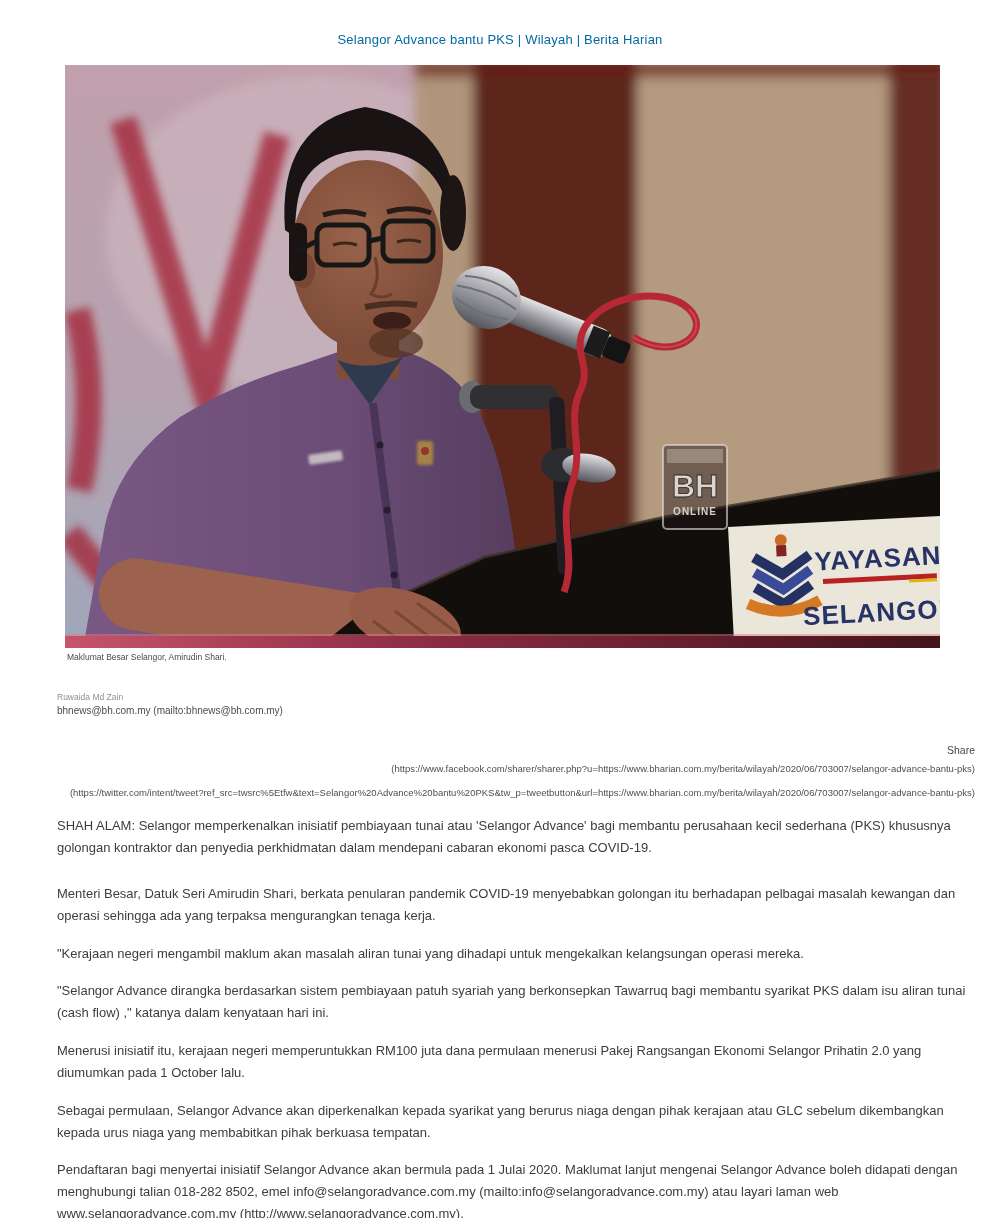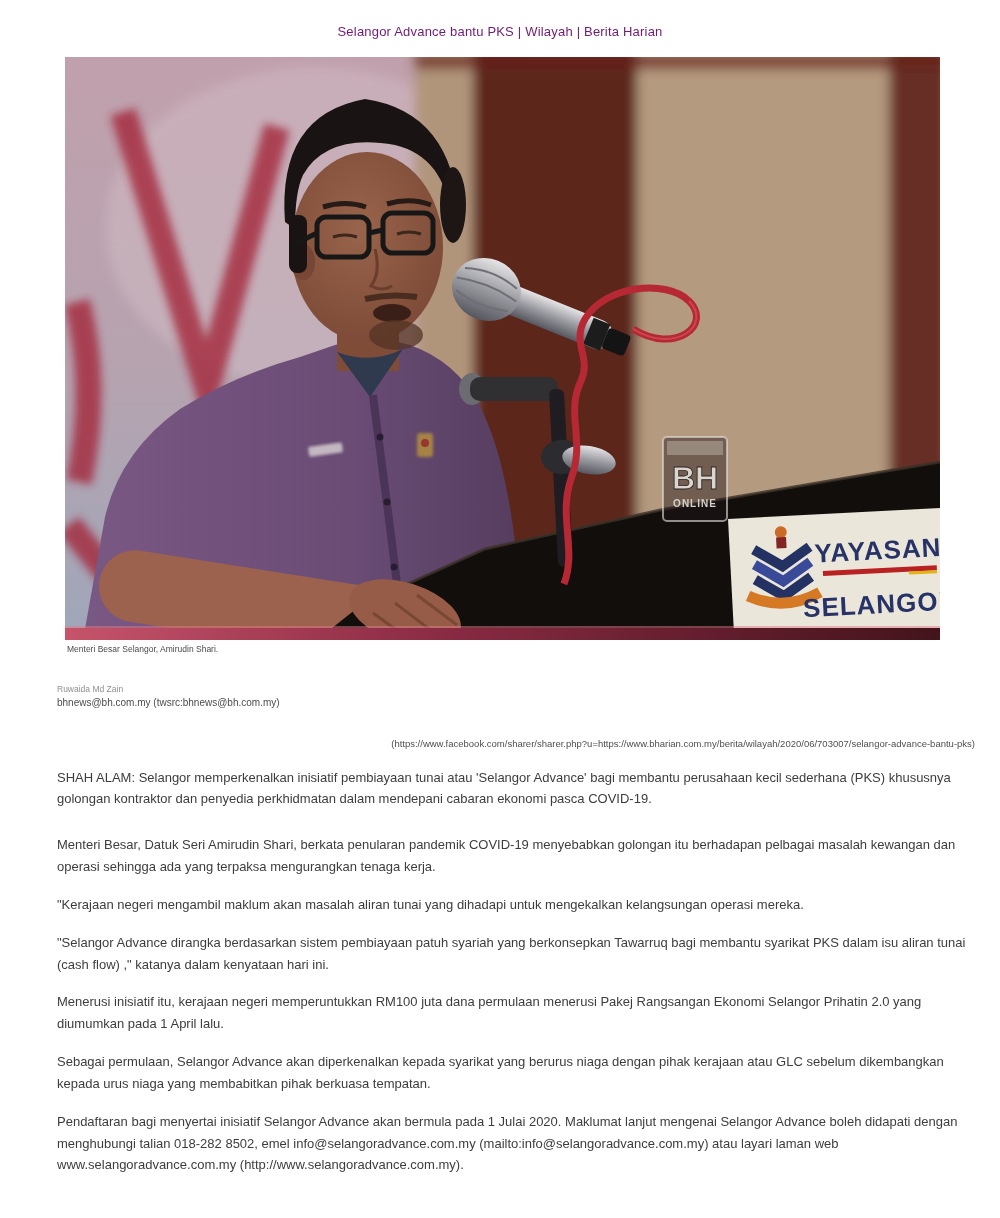--- a/index.html
+++ b/index.html
@@ -1,17 +1,17 @@
 <!DOCTYPE html>
 <html><head>
 <meta charset="utf-8">
 <style>
   html,body{margin:0;padding:0;background:#fff;}
   body{width:1000px;height:1218px;font-family:"Liberation Sans","DejaVu Sans",sans-serif;color:#3b3b3b;overflow:hidden;}
-  .page-header{padding-top:24px;text-align:center;font-size:13px;color:#701a75;letter-spacing:.2px;}
+  .page-header{padding-top:32px;text-align:center;font-size:13px;color:#0369a1;letter-spacing:.2px;}
   .photo-wrap{margin:18px 92px 0 65px;width:875px;}
   .photo-wrap svg{display:block;filter:blur(.45px) saturate(.92) contrast(.97);}
   .photo-caption{margin:4px 0 0 2px;font-size:8.5px;color:#4a4a4a;}
   .article{margin:30px 25px 0 57px;width:918px;}
   .article-title{font-size:22px;font-weight:400;color:#3a3a3a;margin:0 0 4px 0;letter-spacing:.2px;}
   .author{font-size:8.5px;color:#8f8f8f;margin:0 0 3px 0;}
   .email-line{font-size:10px;color:#4c4c4c;margin:0;}
   .share-zone{margin-top:28px;text-align:right;}
   .share-word{font-size:10.5px;color:#474747;display:block;cursor:pointer;}
   .url-line{font-size:9.5px;color:#4f4f4f;line-height:1.75;overflow-wrap:anywhere;word-break:normal;margin:5px 0 7px 0;display:block;cursor:pointer;text-align:right;}
@@ -159,33 +159,35 @@
       </g>
       <text x="148" y="48" text-anchor="middle" font-family="Liberation Sans, sans-serif" font-size="26" font-weight="600" letter-spacing="1" fill="#23306b">YAYASAN</text>
       <rect x="92" y="57" width="114" height="5" fill="#c41c1c"></rect>
       <rect x="178" y="62" width="28" height="3" fill="#e8b400"></rect>
       <text x="148" y="102" text-anchor="middle" font-family="Liberation Sans, sans-serif" font-size="26" font-weight="600" letter-spacing="1" fill="#23306b">SELANGOR</text>
     </g>
 
     <rect x="0" y="569" width="875" height="2" fill="#e87888" opacity=".5"></rect>
     <rect x="0" y="571" width="875" height="12" fill="url(#stripGrad)"></rect>
   </svg>
-  <div class="photo-caption">Menteri Besar Selangor, Amirudin Shari.</div>
+  <div class="photo-caption">Maklumat Besar Selangor, Amirudin Shari.</div>
 </div>
 
 <div class="article">
   <div class="author">Ruwaida Md Zain</div>
-  <div class="email-line">bhnews@bh.com.my (twsrc:bhnews@bh.com.my)</div>
+  <div class="email-line">bhnews@bh.com.my (mailto:bhnews@bh.com.my)</div>
 
   <div class="share-zone">
+    <span class="share-word">Share</span>
     <span class="url-line">(https://www.facebook.com/sharer/sharer.php?u=https://www.bharian.com.my/berita/wilayah/2020/06/703007/selangor-advance-bantu-pks)</span>
+    <span class="url-line">(https://twitter.com/intent/tweet?ref_src=twsrc%5Etfw&amp;text=Selangor%20Advance%20bantu%20PKS&amp;tw_p=tweetbutton&amp;url=https://www.bharian.com.my/berita/wilayah/2020/06/703007/selangor-advance-bantu-pks)</span>
   </div>
 
   <div class="body-copy">
     <p class="lead">SHAH ALAM: Selangor memperkenalkan inisiatif pembiayaan tunai atau 'Selangor Advance' bagi membantu perusahaan kecil sederhana (PKS) khususnya golongan kontraktor dan penyedia perkhidmatan dalam mendepani cabaran ekonomi pasca COVID-19.</p>
     <p>Menteri Besar, Datuk Seri Amirudin Shari, berkata penularan pandemik COVID-19 menyebabkan golongan itu berhadapan pelbagai masalah kewangan dan operasi sehingga ada yang terpaksa mengurangkan tenaga kerja.</p>
     <p>"Kerajaan negeri mengambil maklum akan masalah aliran tunai yang dihadapi untuk mengekalkan kelangsungan operasi mereka.</p>
     <p>"Selangor Advance dirangka berdasarkan sistem pembiayaan patuh syariah yang berkonsepkan Tawarruq bagi membantu syarikat PKS dalam isu aliran tunai (cash flow) ," katanya dalam kenyataan hari ini.</p>
-    <p>Menerusi inisiatif itu, kerajaan negeri memperuntukkan RM100 juta dana permulaan menerusi Pakej Rangsangan Ekonomi Selangor Prihatin 2.0 yang diumumkan pada 1 April lalu.</p>
+    <p>Menerusi inisiatif itu, kerajaan negeri memperuntukkan RM100 juta dana permulaan menerusi Pakej Rangsangan Ekonomi Selangor Prihatin 2.0 yang diumumkan pada 1 October lalu.</p>
     <p>Sebagai permulaan, Selangor Advance akan diperkenalkan kepada syarikat yang berurus niaga dengan pihak kerajaan atau GLC sebelum dikembangkan kepada urus niaga yang membabitkan pihak berkuasa tempatan.</p>
     <p>Pendaftaran bagi menyertai inisiatif Selangor Advance akan bermula pada 1 Julai 2020. Maklumat lanjut mengenai Selangor Advance boleh didapati dengan menghubungi talian 018-282 8502, emel info@selangoradvance.com.my (mailto:info@selangoradvance.com.my) atau layari laman web www.selangoradvance.com.my (http://www.selangoradvance.com.my).</p>
   </div>
 </div>
 
 </body></html>

